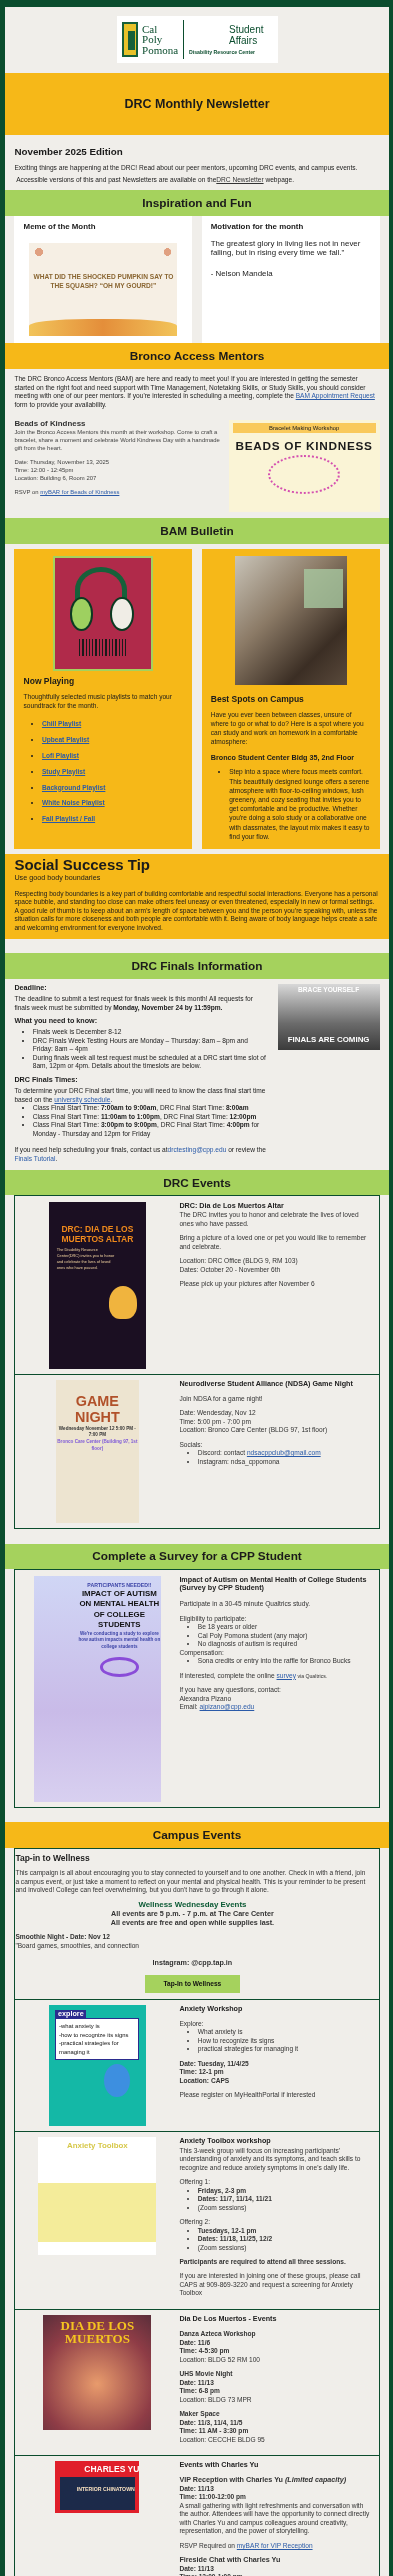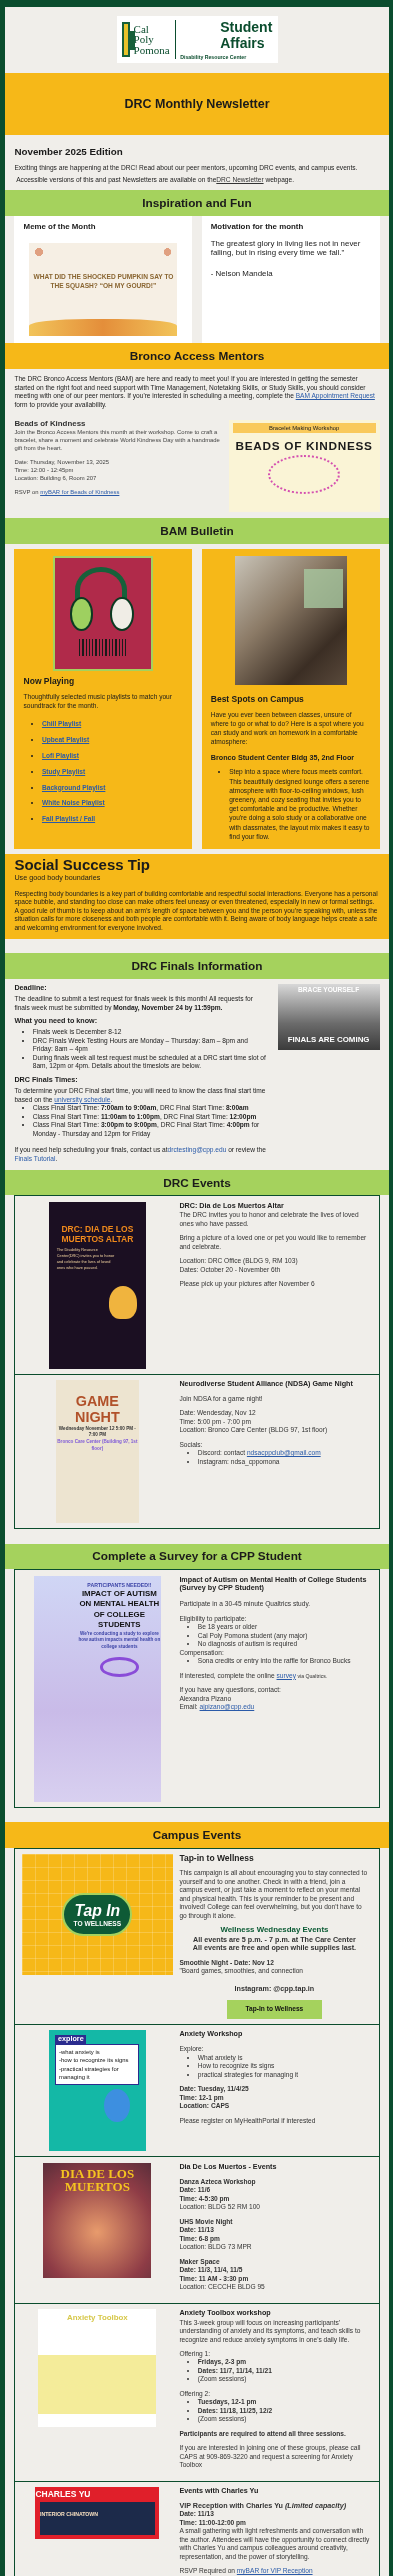--- a/index.html
+++ b/index.html
@@ -5,21 +5,21 @@
   *{box-sizing:border-box;margin:0;padding:0;}
   body{width:394px;background:#0b4d2e;font-family:"Liberation Sans",sans-serif;color:#1b1b1b;}
   .wrap{margin:6.6px 5.2px 6.6px 5.2px;background:#f0eeea;}
   a{color:#2a5aa8;text-decoration:underline;}
   .logo-area{height:66px;display:flex;align-items:center;justify-content:center;}
   .logo{background:#fff;width:161px;height:47px;display:flex;align-items:center;padding:0 5.2px;}
   .logo .shield{width:19.7px;height:35px;background:#e8c22a;border:2px solid #16603a;margin-right:3.9px;position:relative;}
   .logo .shield:after{content:"";position:absolute;left:3.9px;top:6.6px;width:7.9px;height:19.7px;background:#16603a;}
   .logo .cpp{font-family:"Liberation Serif",serif;color:#0b4d2e;font-size:11px;line-height:10.5px;width:42px;}
   .logo .divider{width:0.7px;height:39px;background:#0b4d2e;margin:0 5.2px;}
-  .logo .sa{color:#0b4d2e;font-weight:bold;font-size:14px;margin-left:40px;}
+  .logo .sa{color:#0b4d2e;font-weight:normal;font-size:10px;margin-left:40px;}
   .logo .drc{color:#0b4d2e;font-weight:bold;font-size:5.2px;margin-top:2.6px;}
   .band{text-align:center;font-weight:bold;font-size:11.8px;padding:5.9px 0;}
   .band.gold{background:#f6b818;}
   .band.green{background:#a5d25d;}
   .band.big{font-size:12.5px;padding:24px 0;}
   .pad{padding:6.6px 9.2px;font-size:6.6px;line-height:8.5px;}
   .edition{font-size:9.8px;font-weight:bold;padding:11.8px 9.2px 6.6px;}
   .intro{padding:0 9.2px;font-size:6.6px;line-height:8.5px;}
   .access{padding:3.9px 11px 6.6px;font-size:6.6px;}
   .two{display:flex;gap:9.2px;padding:0 9.2px;}
@@ -83,21 +83,21 @@
   .center{text-align:center;}
   .btn{display:block;width:95px;margin:6.6px auto 0;background:#a5d25d;text-align:center;padding:5.2px 0;font-weight:bold;font-size:6.6px;color:#111;text-decoration:none;}
   .anx{width:97px;height:121px;background:#14b8a6;padding:5.2px 6.6px;font-size:5.9px;line-height:8.5px;color:#111;}
   .anx .ex{background:#2b2c8e;color:#fff;font-weight:bold;display:inline-block;padding:0 2.6px;font-size:7.2px;}
   .anx .bx{background:#fff;border:0.7px solid #2b2c8e;padding:2.6px;}
   .anx .face{width:26px;height:33px;border-radius:50%;background:#3d8fe0;margin:3.9px 0 0 49px;}
   .toolbox{width:118px;height:118px;background:#fff;text-align:center;font-size:4.6px;}
   .toolbox .tt{color:#d7c84a;font-weight:bold;font-size:7.9px;padding-top:3.9px;}
   .toolbox .yel{background:#f4ec9a;height:59px;margin-top:33px;}
   .diam{width:108px;height:115px;background:radial-gradient(circle at 50% 60%,#e89b6c,#8e3c46 65%,#5a2e3a);color:#f5c420;text-align:center;font-weight:bold;font-size:13px;line-height:13px;padding-top:3.9px;font-family:"Liberation Serif",serif;}
-  .charles{width:124px;height:52px;background:#e01f2a;text-align:left;color:#fff;font-weight:bold;font-size:8.5px;padding-top:2.6px;}
+  .charles{width:84px;height:52px;background:#e01f2a;text-align:right;color:#fff;font-weight:bold;font-size:8.5px;padding-top:2.6px;}
   .charles .in{background:#1c2a4a;margin:2.6px 4.6px 0;height:33px;font-size:5.2px;padding-top:9.2px;color:#f8e0c0;}
 </style>
 </head>
 <body>
 
 <div class="wrap">
 
   <div class="logo-area">
     <div class="logo">
       <div class="shield"></div>
@@ -291,25 +291,20 @@
         <p style="margin:0">Alexandra Pizano</p>
         <p><span>Email: </span><a href="#">ajpizano@cpp.edu</a></p>
       </div>
     </div>
   </div>
   <div style="height:14.4px"></div>
 
   <div class="band gold">Campus Events</div>
   <div class="box">
     <div class="ev">
-      <div class="img">
-        <div class="tapin">
-          <div class="logo2"><span>Tap In</span><small>TO WELLNESS</small></div>
-        </div>
-      </div>
       <div class="body">
         <h4 class="green-title" style="font-size:8.5px;margin-bottom:6.6px">Tap-in to Wellness</h4>
         <p>This campaign is all about encouraging you to stay connected to yourself and to one another. Check in with a friend, join a campus event, or just take a moment to reflect on your mental and physical health. This is your reminder to be present and involved! College can feel overwhelming, but you don't have to go through it alone.</p>
         <p class="center green-title" style="font-weight:bold;font-size:7.9px;margin:0">Wellness Wednesday Events</p>
         <p class="center" style="font-weight:bold;font-size:7.2px;margin:1.3px 0 0">All events are 5 p.m. - 7 p.m. at The Care Center</p>
         <p class="center" style="font-weight:bold;font-size:7.2px">All events are free and open while supplies last.</p>
         <p style="font-weight:bold;margin:0">Smoothie Night - Date: Nov 12</p>
         <p>"Board games, smoothies, and connection</p>
         <p class="center" style="font-weight:bold;font-size:7.2px;margin-top:9.2px">Instagram: @cpp.tap.in</p>
         <a href="#" class="btn">Tap-In to Wellness</a>
@@ -333,41 +328,20 @@
         <p style="margin:0">Explore:</p>
         <ul style="margin-bottom:5.9px">
             <li>What anxiety is</li>
             <li>How to recognize its signs</li>
             <li>practical strategies for managing it</li>
           </ul>
         <p style="font-weight:bold;margin:0">Date: Tuesday, 11/4/25</p>
         <p style="font-weight:bold;margin:0">Time: 12-1 pm</p>
         <p style="font-weight:bold">Location: CAPS</p>
         <p>Please register on MyHealthPortal if interested</p>
-      </div>
-    </div>
-
-    <div class="ev">
-      <div class="img">
-        <div class="diam"><span>DIA DE LOS MUERTOS</span></div>
-      </div>
-      <div class="body">
-        <h4 style="margin-bottom:6.6px">Dia De Los Muertos - Events</h4>
-        <p style="margin:0"><b>Danza Azteca Workshop</b></p>
-        <p style="margin:0"><b>Date: 11/6</b></p>
-        <p style="margin:0"><b>Time: 4-5:30 pm</b></p>
-        <p>Location: BLDG 52 RM 100</p>
-        <p style="margin:0"><b>UHS Movie Night</b></p>
-        <p style="margin:0"><b>Date: 11/13</b></p>
-        <p style="margin:0"><b>Time: 6-8 pm</b></p>
-        <p>Location: BLDG 73 MPR</p>
-        <p style="margin:0"><b>Maker Space</b></p>
-        <p style="margin:0"><b>Date: 11/3, 11/4, 11/5</b></p>
-        <p style="margin:0"><b>Time: 11 AM - 3:30 pm</b></p>
-        <p>Location: CECCHE BLDG 95</p>
       </div>
     </div>
 
     <div class="ev">
       <div class="img">
         <div class="toolbox">
           <div class="tt">Anxiety Toolbox</div>
           <div class="yel"></div>
         </div>
       </div>
@@ -386,20 +360,41 @@
             <li style="font-weight:bold">Dates: 11/18, 11/25, 12/2</li>
             <li>(Zoom sessions)</li>
           </ul>
         <p style="font-weight:bold">Participants are required to attend all three sessions.</p>
         <p>If you are interested in joining one of these groups, please call CAPS at 909-869-3220 and request a screening for Anxiety Toolbox</p>
       </div>
     </div>
 
     <div class="ev">
       <div class="img">
+        <div class="diam"><span>DIA DE LOS MUERTOS</span></div>
+      </div>
+      <div class="body">
+        <h4 style="margin-bottom:6.6px">Dia De Los Muertos - Events</h4>
+        <p style="margin:0"><b>Danza Azteca Workshop</b></p>
+        <p style="margin:0"><b>Date: 11/6</b></p>
+        <p style="margin:0"><b>Time: 4-5:30 pm</b></p>
+        <p>Location: BLDG 52 RM 100</p>
+        <p style="margin:0"><b>UHS Movie Night</b></p>
+        <p style="margin:0"><b>Date: 11/13</b></p>
+        <p style="margin:0"><b>Time: 6-8 pm</b></p>
+        <p>Location: BLDG 73 MPR</p>
+        <p style="margin:0"><b>Maker Space</b></p>
+        <p style="margin:0"><b>Date: 11/3, 11/4, 11/5</b></p>
+        <p style="margin:0"><b>Time: 11 AM - 3:30 pm</b></p>
+        <p>Location: CECCHE BLDG 95</p>
+      </div>
+    </div>
+
+    <div class="ev">
+      <div class="img">
         <div class="charles">
           <span>CHARLES YU</span>
           <div class="in">INTERIOR CHINATOWN</div>
         </div>
       </div>
       <div class="body">
         <h4 style="margin-bottom:6.6px">Events with Charles Yu</h4>
         <p style="margin:0;font-weight:bold;font-size:7.2px"><span>VIP Reception with Charles Yu </span><i>(Limited capacity)</i></p>
         <p style="margin:0;font-weight:bold">Date: 11/13</p>
         <p style="margin:0;font-weight:bold">Time: 11:00-12:00 pm</p>

